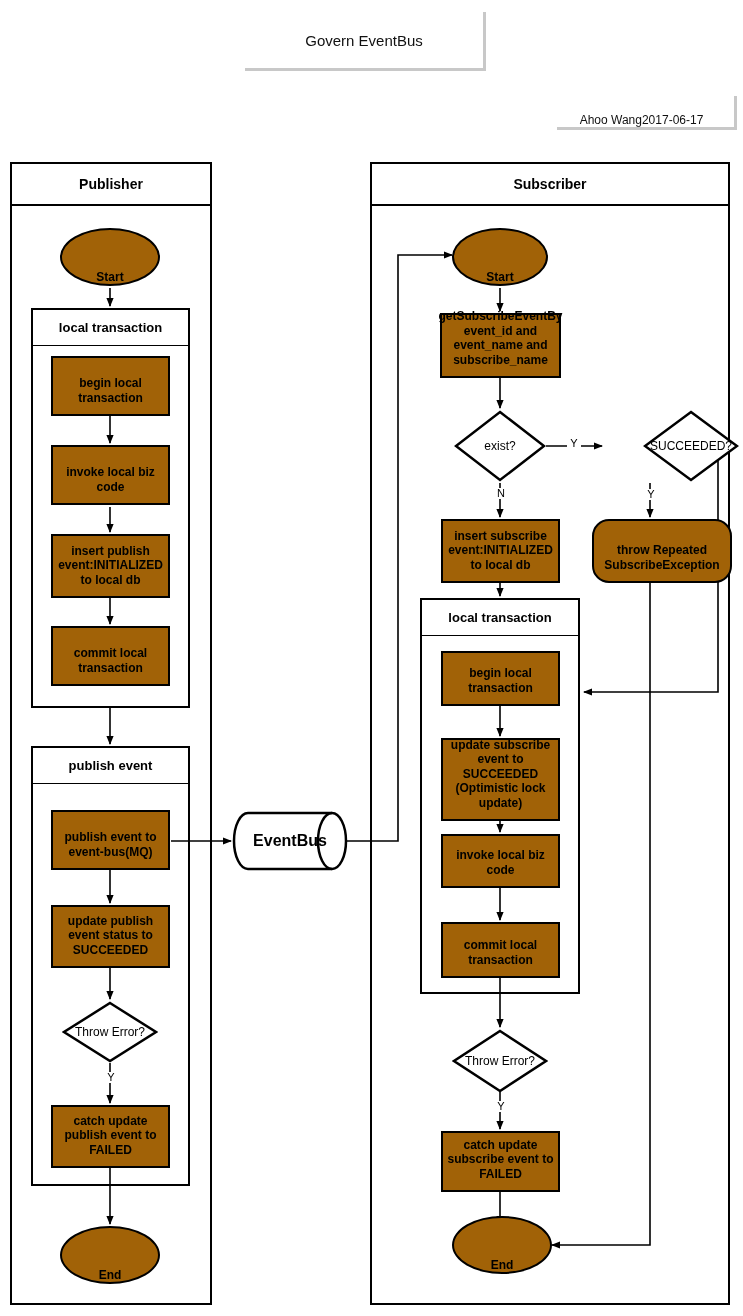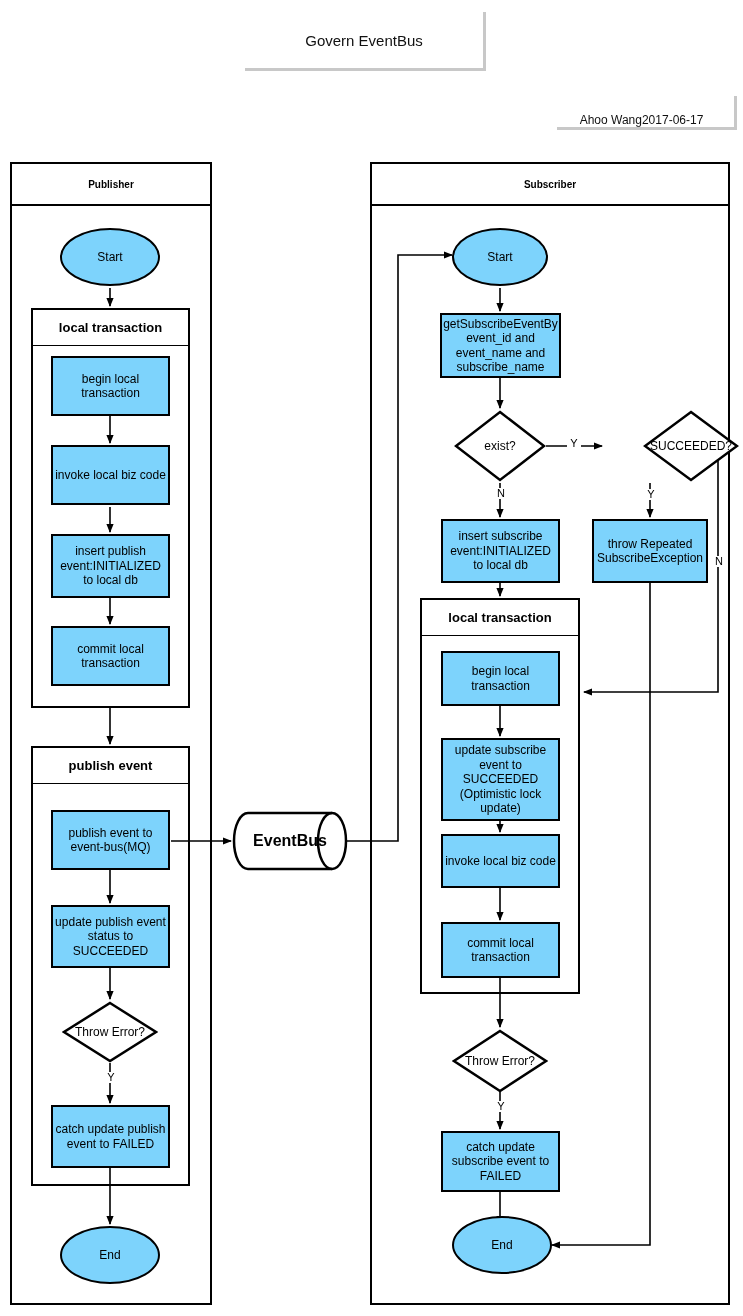--- a/index.html
+++ b/index.html
@@ -15,30 +15,30 @@
   .authorbox{position:absolute;left:557px;top:96px;width:180px;height:34px;
              border-right:3px solid #c8c8c8;border-bottom:3px solid #c8c8c8;
              display:flex;flex-direction:row;align-items:flex-end;
              justify-content:center;padding-right:8px;box-sizing:border-box;}
   .authorbox span{font-size:12px;line-height:14px;color:#111;}
   
   .lane{position:absolute;border:2px solid #000;background:#fff;box-sizing:border-box;}
   .lane-head{position:absolute;left:0;top:0;right:0;height:42px;
              border-bottom:2px solid #000;display:flex;align-items:center;
              justify-content:center;box-sizing:border-box;}
-  .lane-head span{font-weight:bold;font-size:10px;}
+  .lane-head span{font-weight:bold;font-size:14px;}
   
   .group{position:absolute;border:2px solid #000;background:#fff;box-sizing:border-box;}
   .group-head{position:absolute;left:0;top:0;right:0;height:36px;
               border-bottom:1.5px solid #000;display:flex;align-items:center;
               justify-content:center;box-sizing:border-box;}
   .group-head span{font-weight:bold;font-size:13px;}
   
-  .node{position:absolute;box-sizing:border-box;display:flex;align-items:center;
-        justify-content:center;text-align:center;background:#7dd3fc;}
+  .node{position:absolute;box-sizing:border-box;display:flex;align-items:flex-end;
+        justify-content:center;text-align:center;background:#a16207;font-weight:bold;}
   .proc{border:2.5px solid #000;}
   .proc span{font-size:12px;line-height:14.5px;padding:9px 2px;display:block;}
   .term{border:2.5px solid #000;border-radius:50%;}
   .term span{font-size:12px;}
   .diamond{position:absolute;}
   .diamond .dtext{position:absolute;left:0;top:0;width:100%;height:100%;
                   display:flex;align-items:center;justify-content:center;
                   font-size:12px;white-space:nowrap;}
   .cyl{position:absolute;}
   .cyl .ctext{position:absolute;left:0;top:0;width:100%;height:100%;
@@ -207,21 +207,21 @@
     </svg>
     <div class="dtext">SUCCEEDED?</div>
   </div>
   <div class="edgelabel" style="left:644px;top:489px;width:14px;">Y</div>
   <div class="edgelabel" style="left:712px;top:556px;width:14px;">N</div>
 
   <div class="node proc" style="left:441px;top:519px;width:119px;height:64px;">
     <span>insert subscribe event:INITIALIZED to local db</span>
   </div>
 
-  <div class="node proc" style="left:592px;top:519px;width:116px;height:64px;">
+  <div class="node proc" style="left:592px;top:519px;width:140px;height:64px;border-radius:17px;">
     <span>throw Repeated SubscribeException</span>
   </div>
 
   <div class="node proc" style="left:441px;top:651px;width:119px;height:55px;">
     <span>begin local transaction</span>
   </div>
 
   <div class="node proc" style="left:441px;top:738px;width:119px;height:83px;">
     <span>update subscribe event to SUCCEEDED (Optimistic lock update)</span>
   </div>

